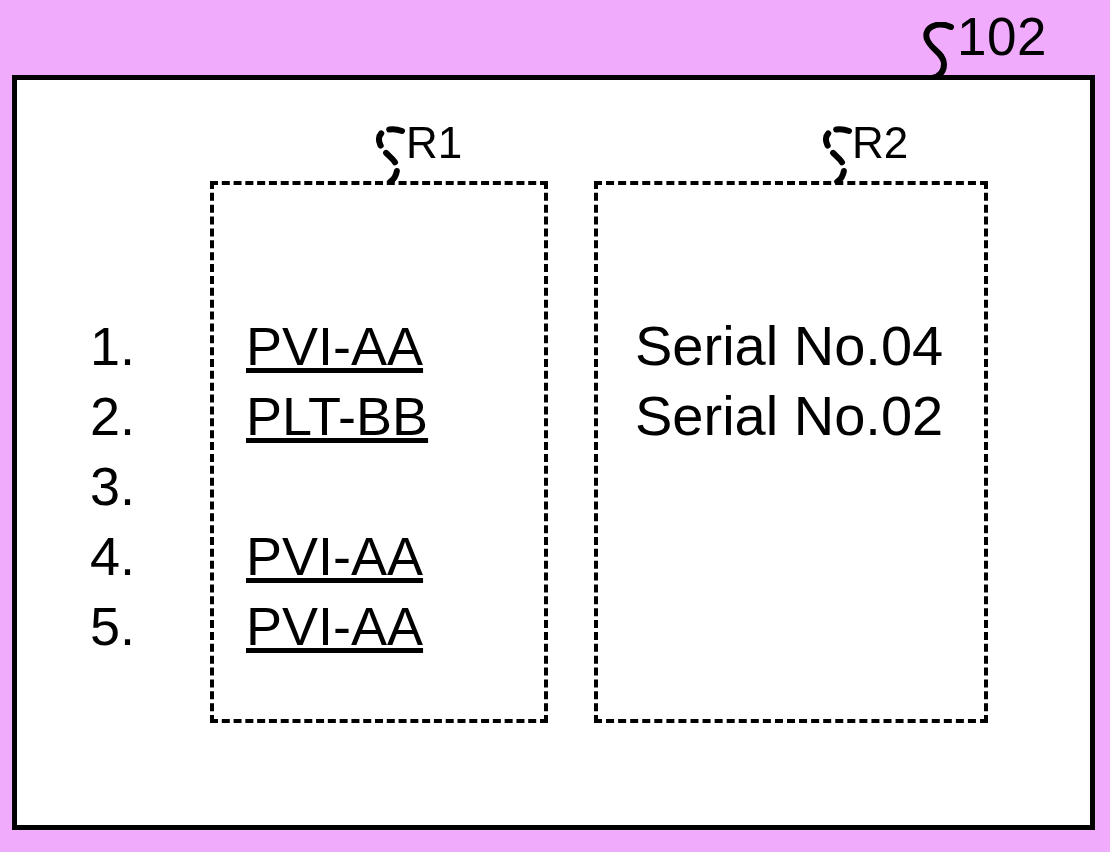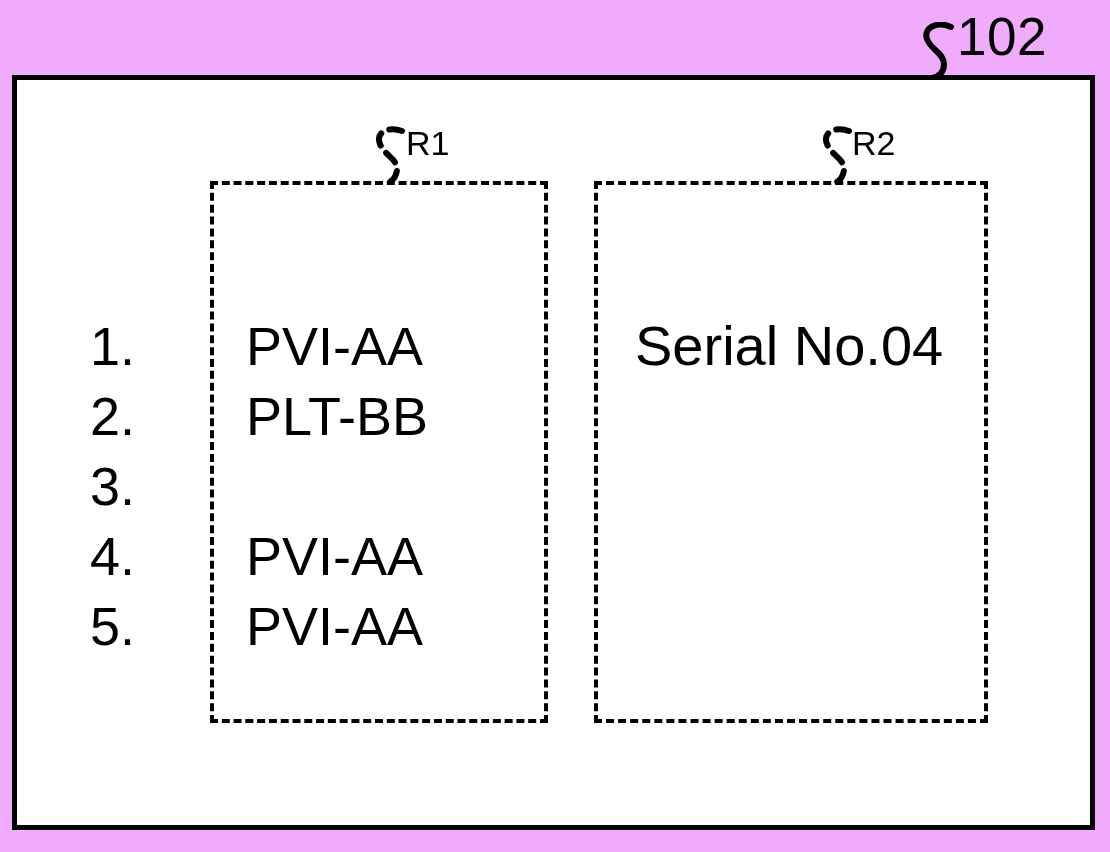--- a/index.html
+++ b/index.html
@@ -55,21 +55,21 @@
     box-sizing: border-box;
     border: 4px dashed #000000;
     background: transparent;
   }
   #region-r1 { left: 210px; width: 338px; }
   #region-r2 { left: 594px; width: 394px; }
 
   .region-label {
     position: absolute;
     top: 118px;
-    font-size: 34px;
+    font-size: 44px;
     line-height: 50px;
     white-space: nowrap;
   }
   #label-r1 { left: 406px; }
   #label-r2 { left: 852px; text-align: right; }
 
   .leader-region {
     position: absolute;
     top: 126px;
     width: 36px;
@@ -101,20 +101,21 @@
     line-height: 54px;
     white-space: nowrap;
   }
   .cell-model {
     position: absolute;
     left: 246px;
     top: 0;
     font-size: 54px;
     line-height: 54px;
     white-space: nowrap;
+    text-decoration: underline;
   }
   .cell-serial {
     position: absolute;
     left: 635px;
     top: 0;
     font-size: 56px;
     line-height: 54px;
     white-space: nowrap;
   }
 </style>
@@ -146,20 +147,21 @@
 
     <div class="row" style="top:319px">
       <span class="row-index">1.</span>
       <span class="cell-model">PVI-AA</span>
       <span class="cell-serial">Serial No.04</span>
     </div>
 
     <div class="row" style="top:389px">
       <span class="row-index">2.</span>
       <span class="cell-model">PLT-BB</span>
+      <span class="cell-serial">Serial No.02</span>
     </div>
 
     <div class="row" style="top:459px">
       <span class="row-index">3.</span>
     </div>
 
     <div class="row" style="top:529px">
       <span class="row-index">4.</span>
       <span class="cell-model">PVI-AA</span>
     </div>

